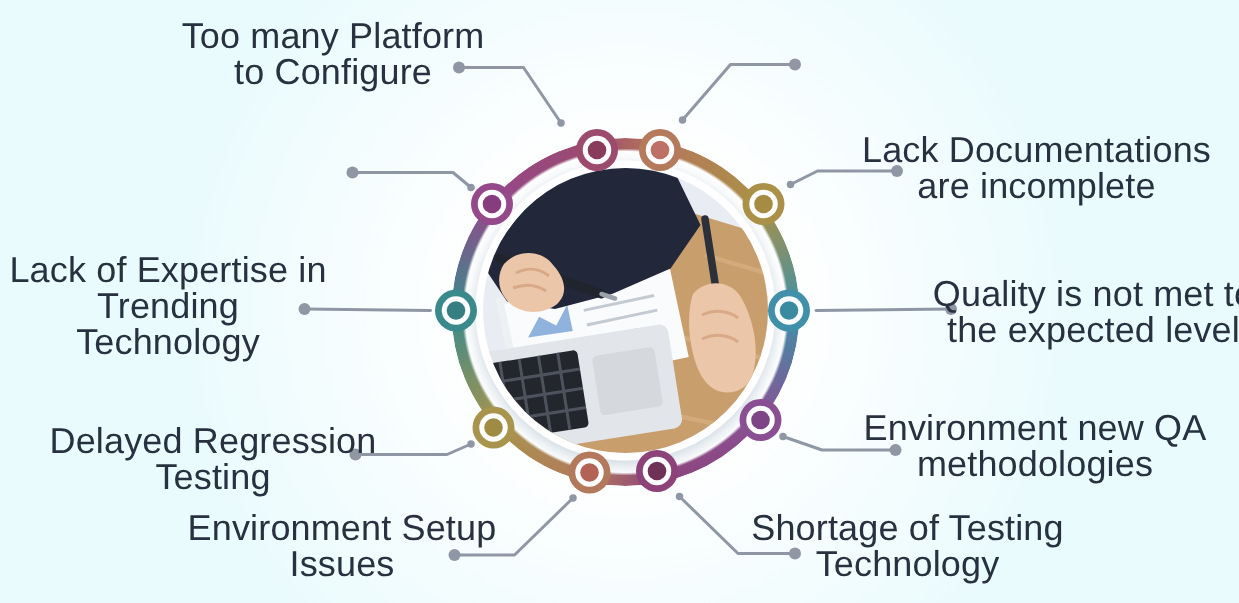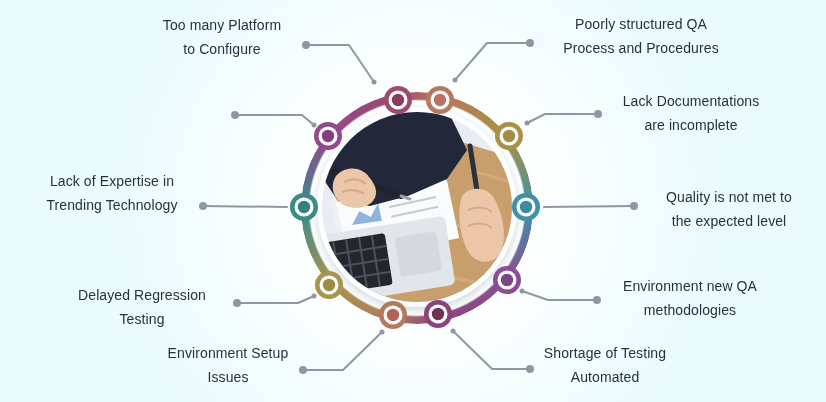--- a/index.html
+++ b/index.html
@@ -18,21 +18,21 @@
       #aa6163 0deg,#b5795b 12deg,#aa9147 52deg,#3f90a8 90deg,#8a4f93 129deg,
       #8d4379 169deg,#b3795c 193deg,#a8944c 229deg,#3a8a8c 270deg,#94498a 309deg,
       #9c4a6e 350deg,#aa6163 360deg);
     -webkit-mask:radial-gradient(closest-side,transparent calc(100% - 9px),#000 calc(100% - 7px));
     mask:radial-gradient(closest-side,transparent calc(100% - 9px),#000 calc(100% - 7px));
   }
   svg.overlay{position:absolute;left:0;top:0;}
   .connector polyline{fill:none;stroke:#8f97a4;stroke-width:2;stroke-linecap:round;stroke-linejoin:round;}
   .connector circle{fill:#8f97a4;}
   .lbl{
-    position:absolute;font-size:14px;line-height:24px;color:#27313f;
+    position:absolute;font-size:24px;line-height:24px;color:#27313f;
     text-align:center;white-space:pre-line;letter-spacing:.1px;
   }
 </style>
 </head>
 <body>
 
 <div class="stage">
   <div class="glow"></div>
   <div class="ring"></div>
 
@@ -177,29 +177,27 @@
     </g>
     <g>
       <circle cx="328" cy="136" r="14" fill="#94498a"></circle>
       <circle cx="328" cy="136" r="9.5" fill="#fcfdfe"></circle>
       <circle cx="328" cy="136" r="6.2" fill="#873d7d"></circle>
     </g>
   </svg>
 
   <div class="lbl" style="left:97px;top:13px;width:250px">Too many Platform
 to Configure</div>
-  <div class="lbl" style="left:516px;top:12px;width:250px">Poorly structured QA
-Process and Procedures</div>
   <div class="lbl" style="left:566px;top:89px;width:250px">Lack Documentations
 are incomplete</div>
   <div class="lbl" style="left:604px;top:185px;width:250px">Quality is not met to
 the expected level</div>
   <div class="lbl" style="left:565px;top:274px;width:250px">Environment new QA
 methodologies</div>
   <div class="lbl" style="left:480px;top:341px;width:250px">Shortage of Testing
-Automated</div>
+Technology</div>
   <div class="lbl" style="left:17px;top:283px;width:250px">Delayed Regression
 Testing</div>
   <div class="lbl" style="left:103px;top:341px;width:250px">Environment Setup
 Issues</div>
   <div class="lbl" style="left:2px;top:169px;width:220px">Lack of Expertise in
 Trending Technology</div>
 </div>
 
 </body></html>

